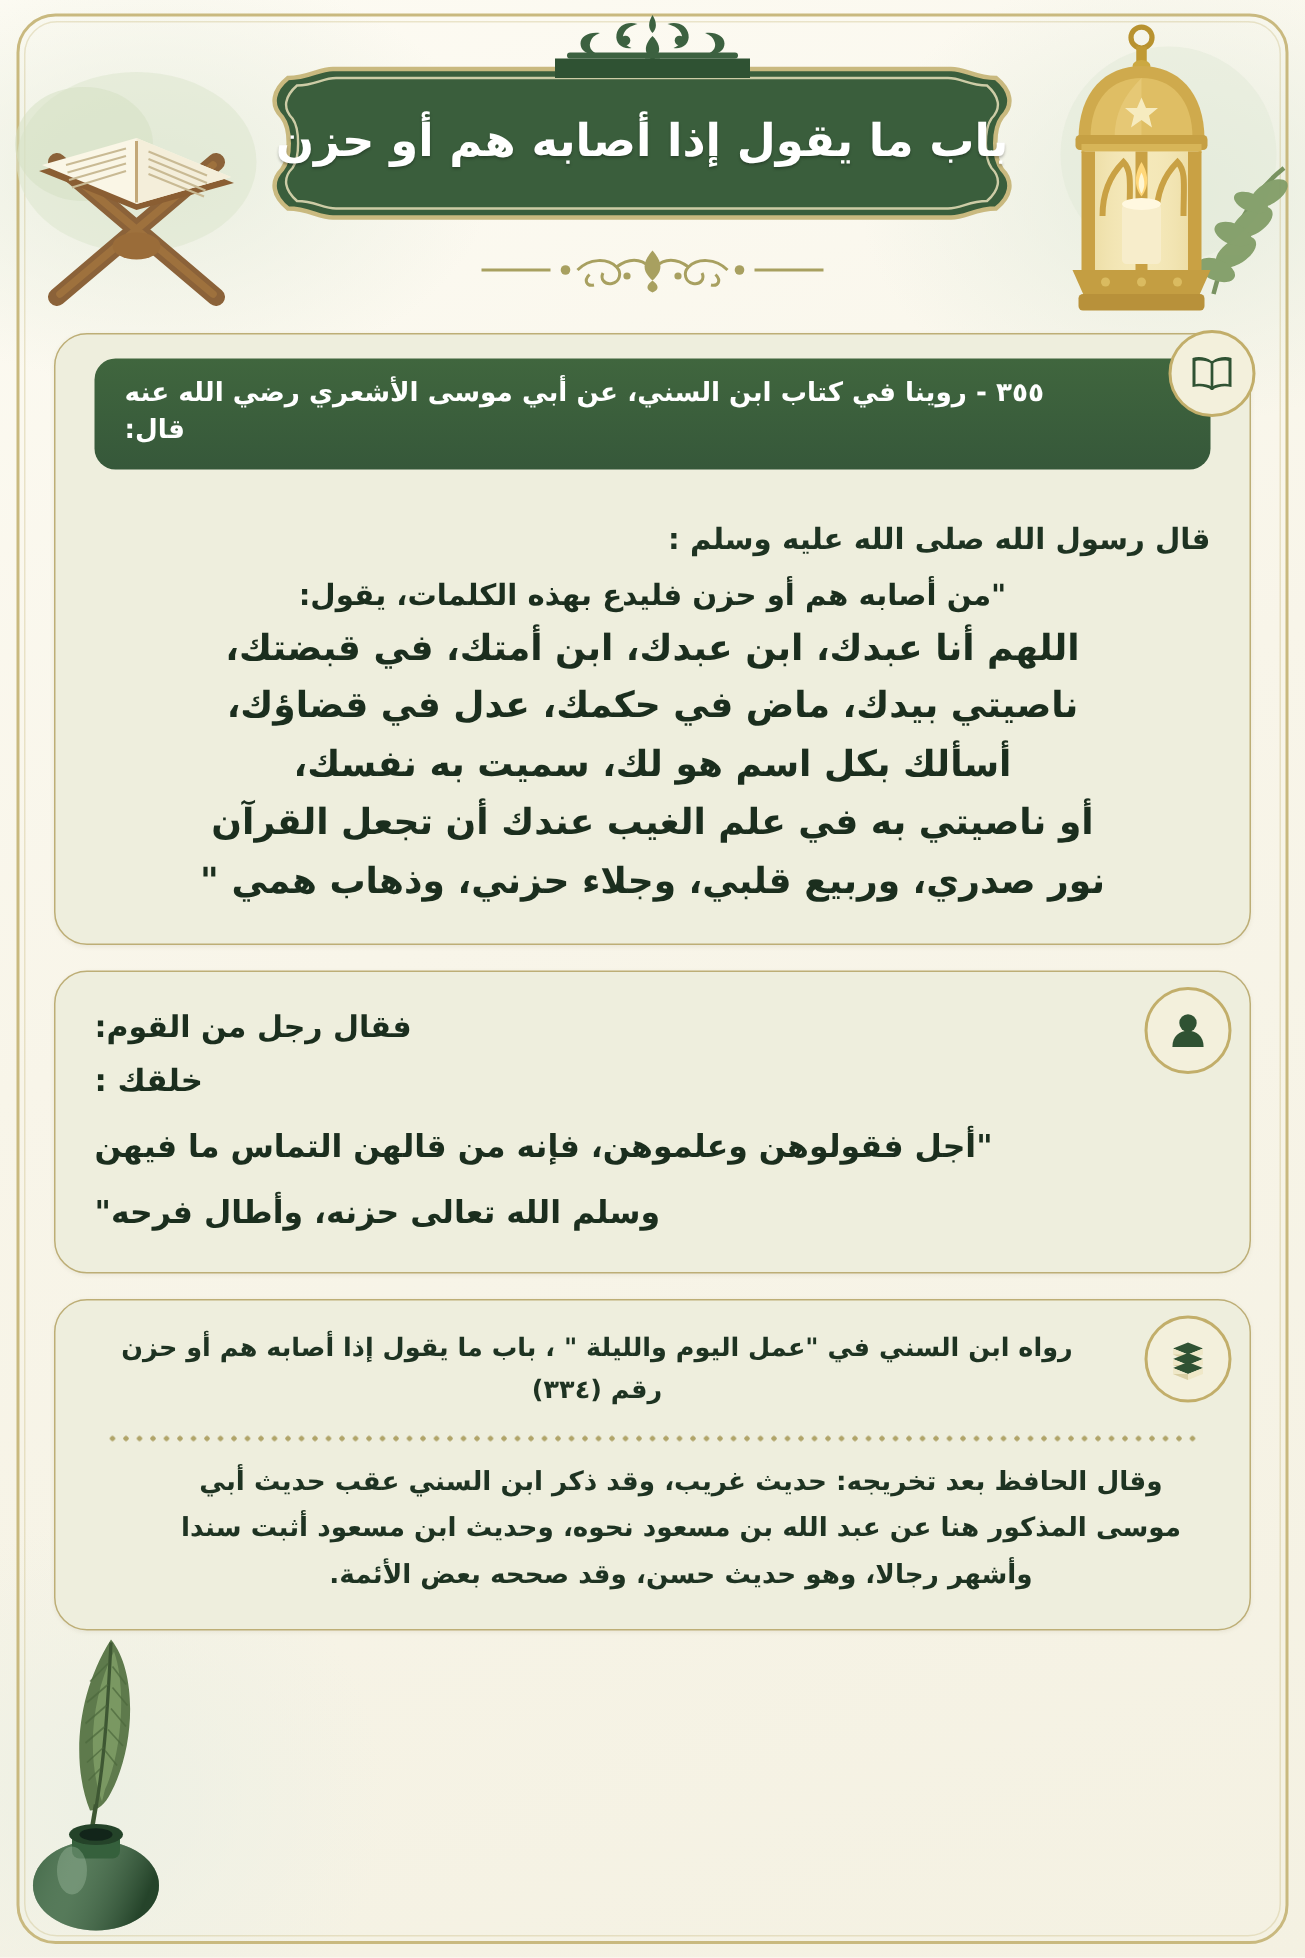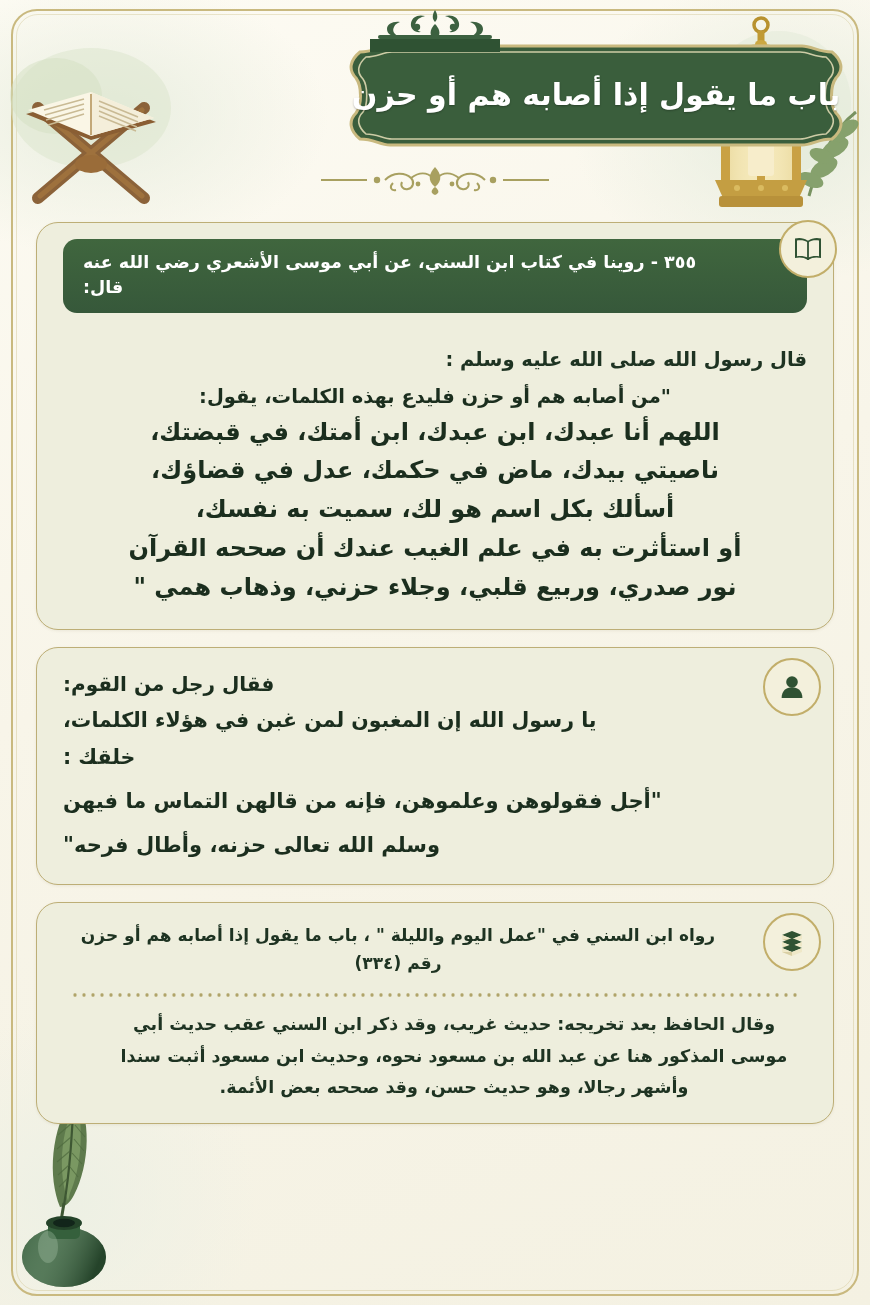--- a/index.html
+++ b/index.html
@@ -58,20 +58,21 @@
   .deco-rehal { left: -4px; top: 36px; width: 190px; height: 180px; }
   .deco-lantern { right: 4px; top: 8px; width: 175px; height: 215px; }
   .deco-quill { left: -2px; bottom: 14px; width: 150px; height: 230px; z-index: 4; }
 
   
   .title-wrap {
     position: absolute;
     top: 44px;
     left: 0; right: 14px;
     display: flex;
+    justify-content: center;
     z-index: 5;
   }
   .title-banner {
     position: relative;
     width: 520px;
     height: 103px;
   }
   .title-banner svg { position: absolute; inset: 0; }
   .title-text {
     position: absolute;
@@ -380,35 +381,34 @@
       <div class="green-strip">
         <span>٣٥٥ - روينا في كتاب ابن السني، عن أبي موسى الأشعري رضي الله عنه قال:</span>
       </div>
 
       <div class="hadith-intro">قال رسول الله صلى الله عليه وسلم :</div>
 
       <div class="hadith-line sm">"من أصابه هم أو حزن فليدع بهذه الكلمات، يقول:</div>
       <div class="hadith-line lg">اللهم أنا عبدك، ابن عبدك، ابن أمتك، في قبضتك،</div>
       <div class="hadith-line lg">ناصيتي بيدك، ماض في حكمك، عدل في قضاؤك،</div>
       <div class="hadith-line lg">أسألك بكل اسم هو لك، سميت به نفسك،</div>
-      <div class="hadith-line lg">أو استأثرت به في علم الغيب عندك أن صححه القرآن</div>
+      <div class="hadith-line lg">أو ناصيتي به في علم الغيب عندك أن تجعل القرآن</div>
       <div class="hadith-line lg">نور صدري، وربيع قلبي، وجلاء حزني، وذهاب همي "</div>
     </section>
 
     <section class="card card-narration">
       <div class="medallion at-top">
         <svg width="28" height="28" viewBox="0 0 28 28" class="glyph">
           <circle cx="14" cy="9" r="5.8" fill="#2F5233"></circle>
           <path d="M3.6 25 C3.6 17.6 8.4 14.2 14 14.2 C19.6 14.2 24.4 17.6 24.4 25 Z" fill="#2F5233"></path>
         </svg>
       </div>
 
       <div class="narration-block">
         <div class="narration-line head">فقال رجل من القوم:</div>
-        <div class="narration-line body">يا رسول الله إن المغبون لمن غبن في هؤلاء الكلمات،</div>
         <div class="narration-line body">خلقك :</div>
         <div class="narration-line q">"أجل فقولوهن وعلموهن، فإنه من قالهن التماس ما فيهن</div>
         <div class="narration-line q">وسلم الله تعالى حزنه، وأطال فرحه"</div>
       </div>
     </section>
 
     <section class="card card-source">
       <div class="medallion at-top">
         <svg width="30" height="30" viewBox="0 0 30 30" class="glyph">
           <g>

